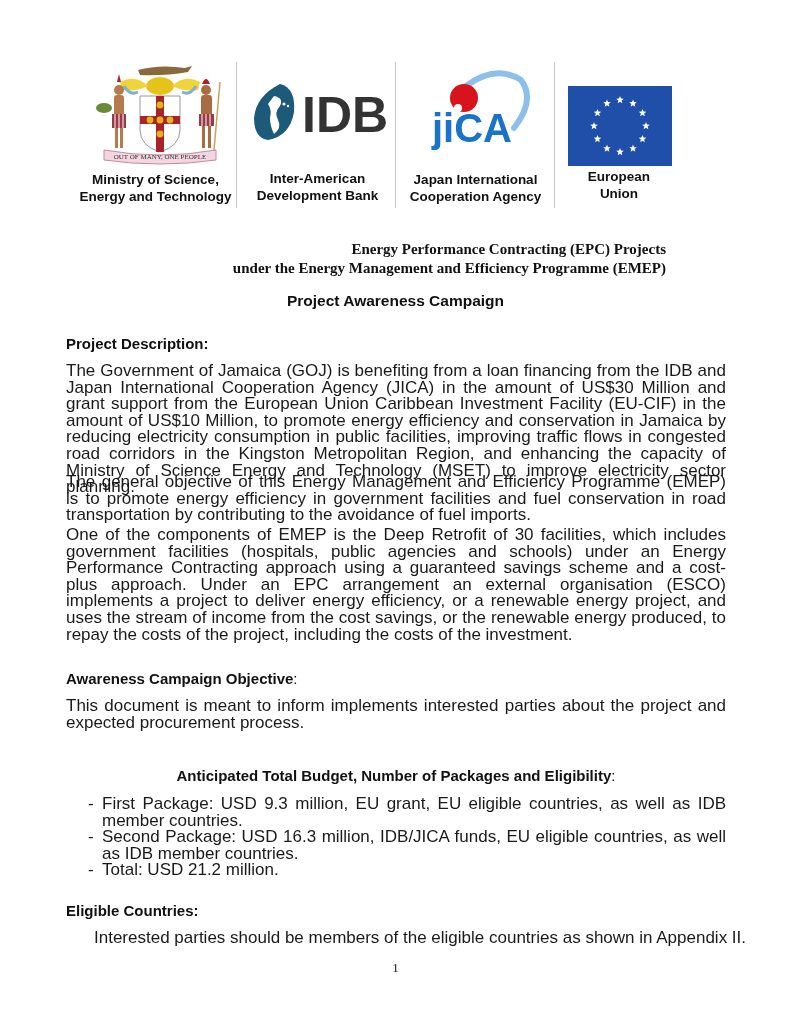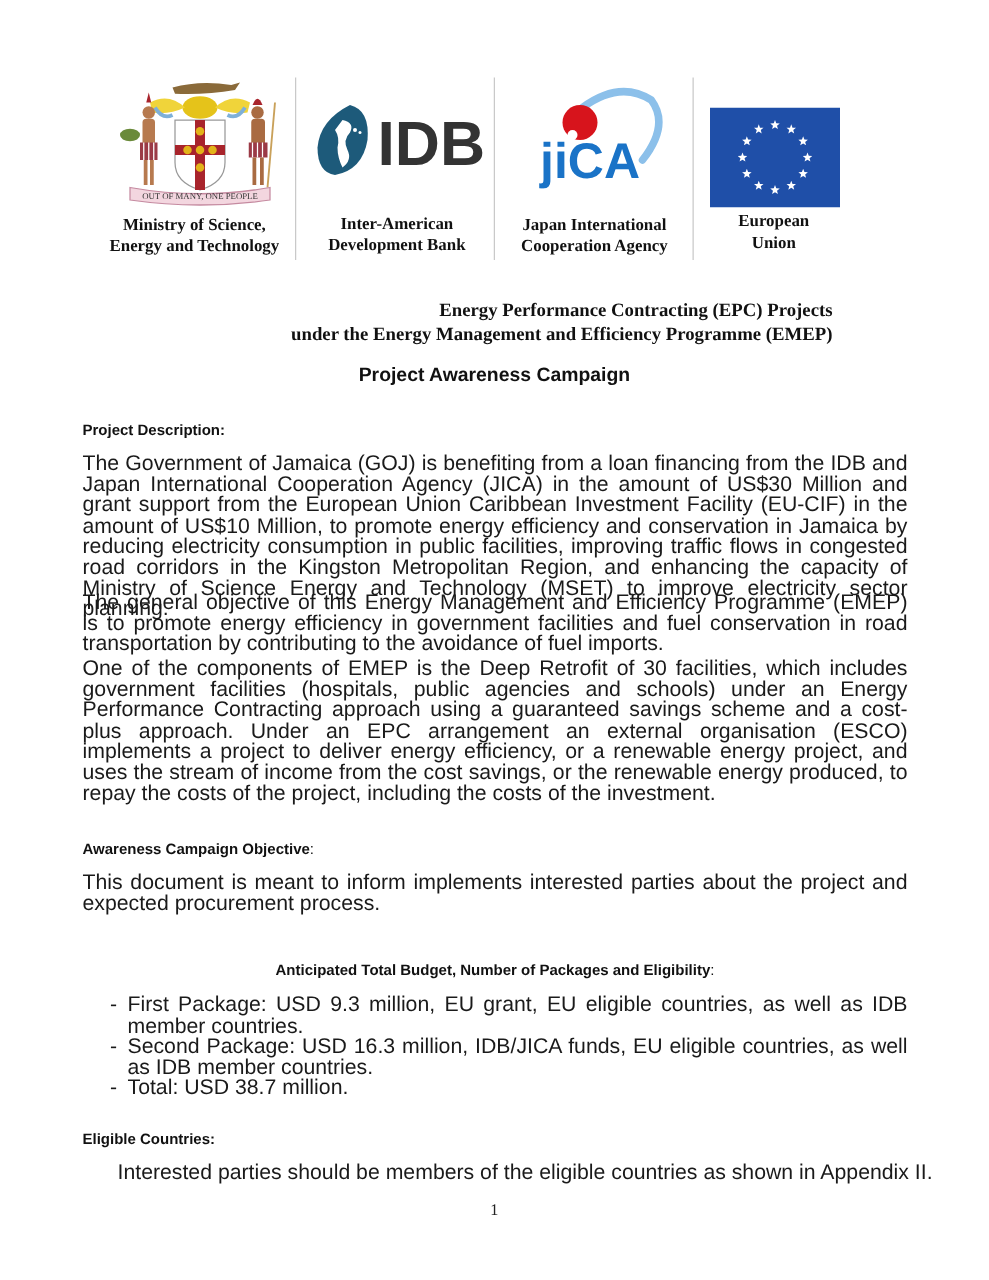--- a/index.html
+++ b/index.html
@@ -2,21 +2,21 @@
 <html><head>
   <meta charset="utf-8">
   <style>
     html, body { margin: 0; padding: 0; background: #ffffff; }
     body { width: 791px; height: 1024px; position: relative; overflow: hidden; color: #111; }
     .page { position: absolute; left: 0; top: 0; width: 791px; height: 1024px; background: #fff; }
 
     
     .logo-row { position: absolute; top: 62px; left: 78px; width: 610px; height: 150px; }
     .logo-cell { position: absolute; top: 0; height: 146px; text-align: center; }
-    .logo-cell .caption { position: absolute; left: 0; right: 0; font-family: Liberation Serif, serif; font-weight: bold; font-size: 13.5px; line-height: 16.5px; color: #111; }
+    .logo-cell .caption { position: absolute; left: 0; right: 0; font-family: Liberation Sans, sans-serif; font-weight: bold; font-size: 13.5px; line-height: 16.5px; color: #111; }
     .divider { position: absolute; top: 0; width: 1px; height: 146px; background: #c9c9c9; }
 
     .cell-moset { left: 0; width: 155px; }
     .cell-idb { left: 162px; width: 155px; }
     .cell-jica { left: 320px; width: 155px; }
     .cell-eu { left: 478px; width: 126px; }
 
     .cell-moset .caption { top: 110px; }
     .cell-idb .caption { top: 109px; }
     .cell-jica .caption { top: 110px; }
@@ -26,21 +26,21 @@
     .idb-logo { position: absolute; left: 10px; top: 20px; width: 140px; height: 60px; }
     .jica-logo { position: absolute; left: 28px; top: 4px; width: 105px; height: 85px; }
     .eu-flag { position: absolute; left: 12px; top: 24px; width: 104px; height: 80px; }
 
     
     .title-block { position: absolute; top: 240px; left: 0; width: 666px; text-align: right; font-family: "Liberation Serif", serif; font-weight: bold; font-size: 15px; line-height: 18.5px; color: #111; }
     .subtitle { position: absolute; top: 292px; left: 0; width: 791px; text-align: center; font-family: "Liberation Sans", sans-serif; font-weight: bold; font-size: 15.5px; color: #111; }
 
     
     .body { position: absolute; left: 66px; width: 660px; font-family: "Liberation Sans", sans-serif; font-size: 17px; line-height: 16.6px; color: #1a1a1a; }
-    .heading { font-weight: bold; font-size: 12px; color: #111; }
+    .heading { font-weight: bold; font-size: 15px; color: #111; }
     .heading .colon { font-weight: normal; }
     .para { text-align: justify; margin: 0; }
     .para.last-left { text-align-last: left; }
 
     .h-desc { top: 336px; }
     .p1 { top: 363px; }
     .p2 { top: 474px; }
     .p3 { top: 527px; }
     .h-obj { top: 671px; }
     .p4 { top: 698px; }
@@ -183,21 +183,21 @@
   <p class="body para last-left p3">One of the components of EMEP is the Deep Retrofit of 30 facilities, which includes government facilities (hospitals, public agencies and schools) under an Energy Performance Contracting approach using a guaranteed savings scheme and a cost-plus approach. Under an EPC arrangement an external organisation (ESCO) implements a project to deliver energy efficiency, or a renewable energy project, and uses the stream of income from the cost savings, or the renewable energy produced, to repay the costs of the project, including the costs of the investment.</p>
 
   <div class="body heading h-obj"><span>Awareness Campaign Objective</span><span class="colon">:</span></div>
   <p class="body para last-left p4">This document is meant to inform implements interested parties about the project and expected procurement process.</p>
 
   <div class="body heading h-budget"><span>Anticipated Total Budget, Number of Packages and Eligibility</span><span class="colon">:</span></div>
   <div class="body list">
     <ul>
       <li><span class="dash">-</span><span>First Package: USD 9.3 million, EU grant, EU eligible countries, as well as IDB member countries.</span></li>
       <li style="text-align-last:left;"><span class="dash">-</span><span>Second Package: USD 16.3 million, IDB/JICA funds, EU eligible countries, as well as IDB member countries.</span></li>
-      <li><span class="dash">-</span><span>Total: USD 38.7 million.</span></li>
+      <li><span class="dash">-</span><span>Total: USD 21.2 million.</span></li>
     </ul>
   </div>
 
   <div class="body heading h-elig">Eligible Countries:</div>
   <p class="body para last-left p5">Interested parties should be members of the eligible countries as shown in Appendix II.</p>
 
   <div class="page-number">1</div>
 </div>
 
 </body></html>

